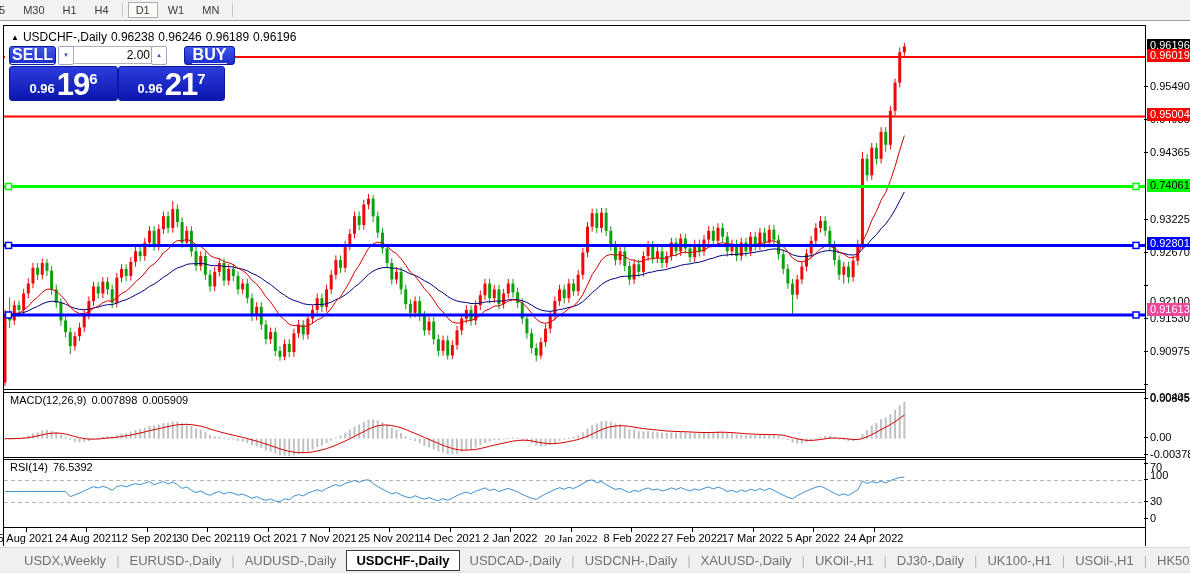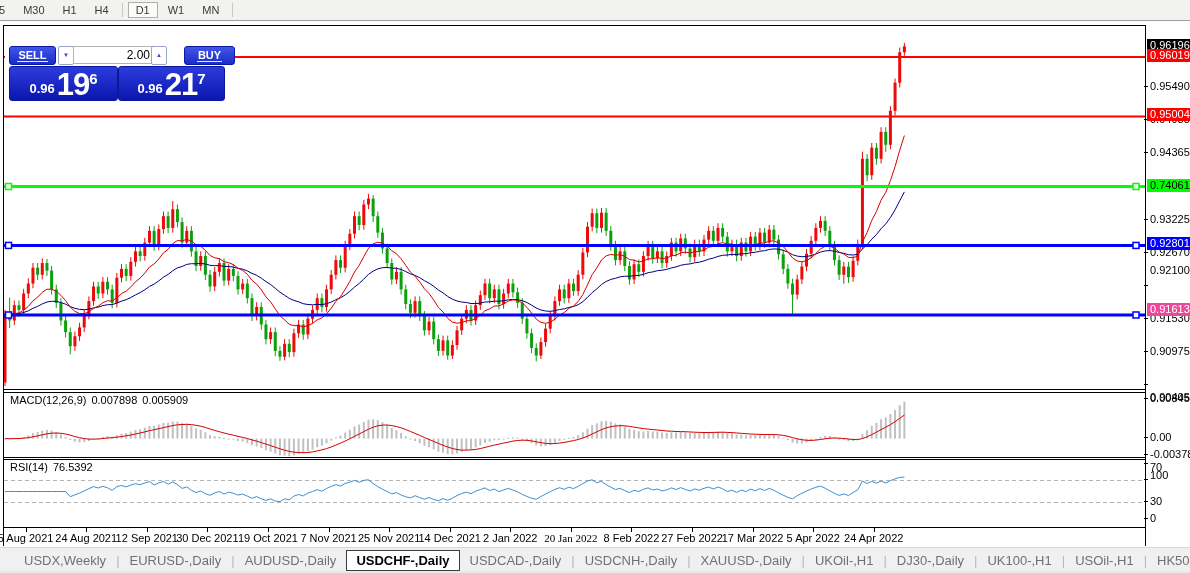--- a/index.html
+++ b/index.html
@@ -25,21 +25,21 @@
   .hsep1{position:absolute;left:0;width:100%;height:1px;background:#000;}
   .ind-label{position:absolute;left:6px;font-size:11px;color:#000;z-index:2;white-space:nowrap;}
   .ind-label span{margin-right:5px;}
   
   .date-scale{position:absolute;left:0;top:503px;width:100%;height:17px;}
   .date-label{position:absolute;top:3px;font-size:11px;color:#000;transform:translateX(-50%);white-space:nowrap;}
   .date-tick{position:absolute;top:-1px;width:1px;height:4px;background:#000;}
   
   .trade-panel{position:absolute;left:1px;top:20px;width:220px;height:54px;background:#fff;z-index:5;}
   .tp-btn{position:absolute;top:0;height:17px;border-radius:3px;border:1px solid #0a18a0;
-          background:linear-gradient(#4056e8,#1b2cc9);color:#fff;font-size:11px;font-weight:bold;
+          background:linear-gradient(#4056e8,#1b2cc9);color:#fff;font-size:16px;font-weight:bold;
           text-align:center;line-height:16px;cursor:pointer;}
   .tp-btn span{border-bottom:1px solid #e8e8ff;padding:0 1px;}
   .tp-spin{position:absolute;top:0;width:14px;height:17px;background:#fff;border:1px solid #9aa6c8;
            border-radius:2px;color:#3346c8;font-size:6px;text-align:center;line-height:16px;cursor:pointer;}
   .tp-field{position:absolute;top:0;height:15px;background:#fff;border:1px solid #b4b4b4;
             font-size:12px;color:#000;text-align:right;padding:1px 6px 0 0;}
   .tp-box{position:absolute;top:20px;height:33px;border-radius:3px;border:1px solid #0a18a0;
           background:linear-gradient(#2c3cdc,#0b16ae);color:#fff;display:flex;align-items:flex-end;
           justify-content:center;cursor:pointer;}
   .px-small{font-size:13px;font-weight:bold;margin:0 2px 4px 0;}
@@ -69,20 +69,23 @@
     <div class="tf-btn">H1</div>
     <div class="tf-btn">H4</div>
     <div class="tb-sep"></div>
     <div class="tf-btn active">D1</div>
     <div class="tf-btn">W1</div>
     <div class="tf-btn">MN</div>
     <div class="tb-sep"></div>
   </div>
 
 <div class="chart-window">
+  <div class="title-row">
+    <span class="tri">▲</span><span>USDCHF-,Daily</span><span>0.96238</span><span>0.96246</span><span>0.96189</span><span>0.96196</span>
+  </div>
 
   <div class="trade-panel">
     <div class="tp-btn" style="left:4px;width:45px;"><span>SELL</span></div>
     <div class="tp-spin" style="left:53px;"><span>▼</span></div>
     <div class="tp-field" style="left:68px;width:76px;">2.00</div>
     <div class="tp-spin" style="left:146px;"><span>▲</span></div>
     <div class="tp-btn" style="left:179px;width:49px;"><span>BUY</span></div>
     <div class="tp-box" style="left:4px;width:107px;">
       <span class="px-small">0.96</span>
       <span class="px-big">19</span>
@@ -754,21 +757,21 @@
     <div class="ps-label" style="top: 55px;">0.95490</div>
     <div class="ps-tick" style="top: 94px;"></div>
     <div class="ps-label" style="top: 88px;">0.94935</div>
     <div class="ps-tick" style="top: 127px;"></div>
     <div class="ps-label" style="top: 121px;">0.94365</div>
     <div class="ps-tick" style="top: 194px;"></div>
     <div class="ps-label" style="top: 188px;">0.93225</div>
     <div class="ps-tick" style="top: 227px;"></div>
     <div class="ps-label" style="top: 221px;">0.92670</div>
     <div class="ps-tick" style="top: 260px;"></div>
-    <div class="ps-label" style="top: 239px;">0.92100</div>
+    <div class="ps-label" style="top: 270px;">0.92100</div>
     <div class="ps-tick" style="top: 293px;"></div>
     <div class="ps-label" style="top: 287px;">0.91530</div>
     <div class="ps-tick" style="top: 326px;"></div>
     <div class="ps-label" style="top: 320px;">0.90975</div>
     <div class="ps-tick" style="top: 359px;"></div>
     <div class="ps-label" style="top: 366px;">0.90405</div>
     <div class="ps-badge" style="top: 14px; background: rgb(0, 0, 0); color: rgb(255, 255, 255);">0.96196</div>
     <div class="ps-badge" style="top: 24px; background: rgb(255, 0, 0); color: rgb(255, 255, 255);">0.96019</div>
     <div class="ps-badge" style="top: 83px; background: rgb(255, 0, 0); color: rgb(255, 255, 255);">0.95004</div>
     <div class="ps-badge" style="top: 154px; background: rgb(0, 255, 0); color: rgb(0, 0, 0);">0.74061</div>

